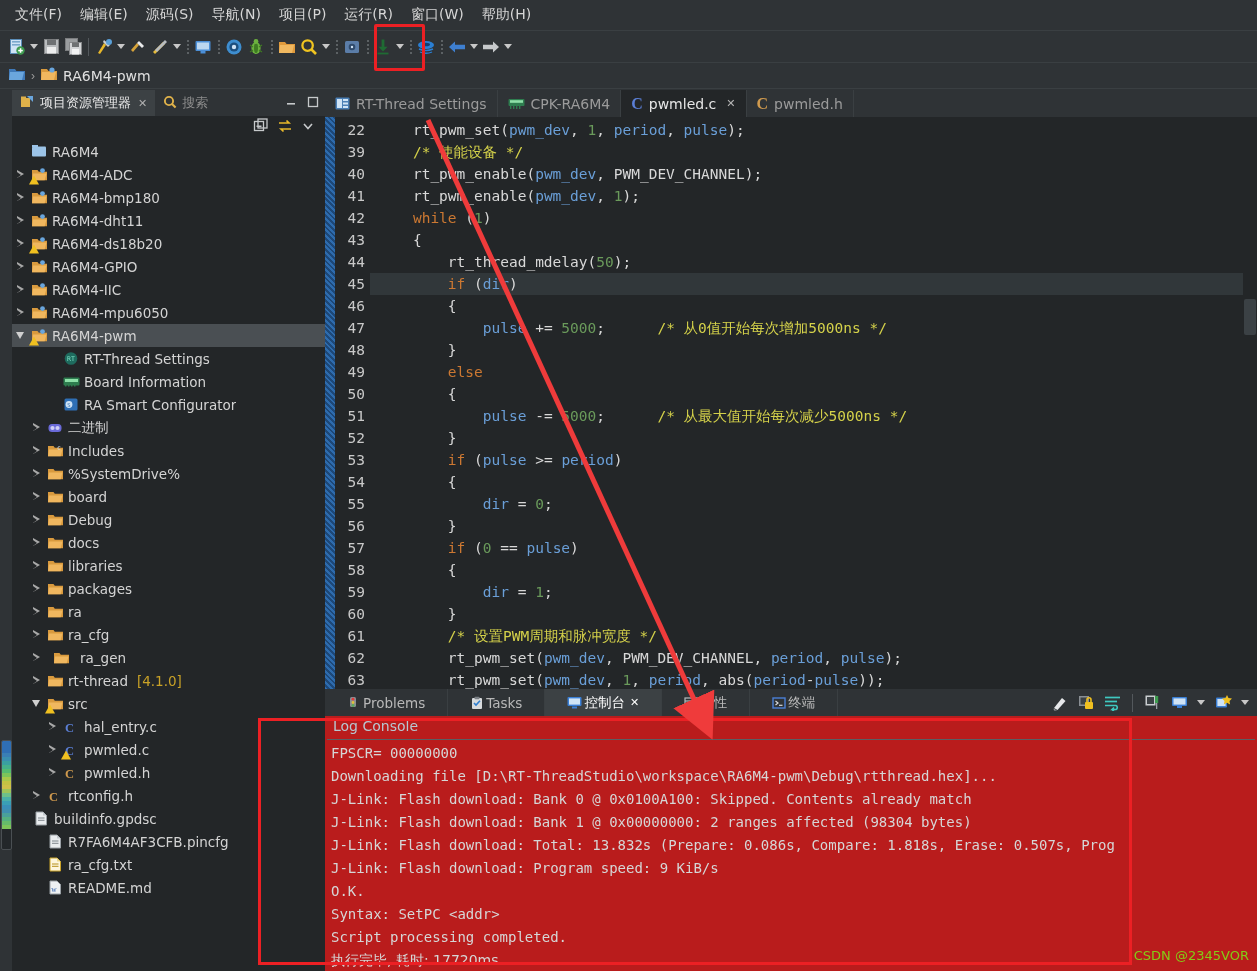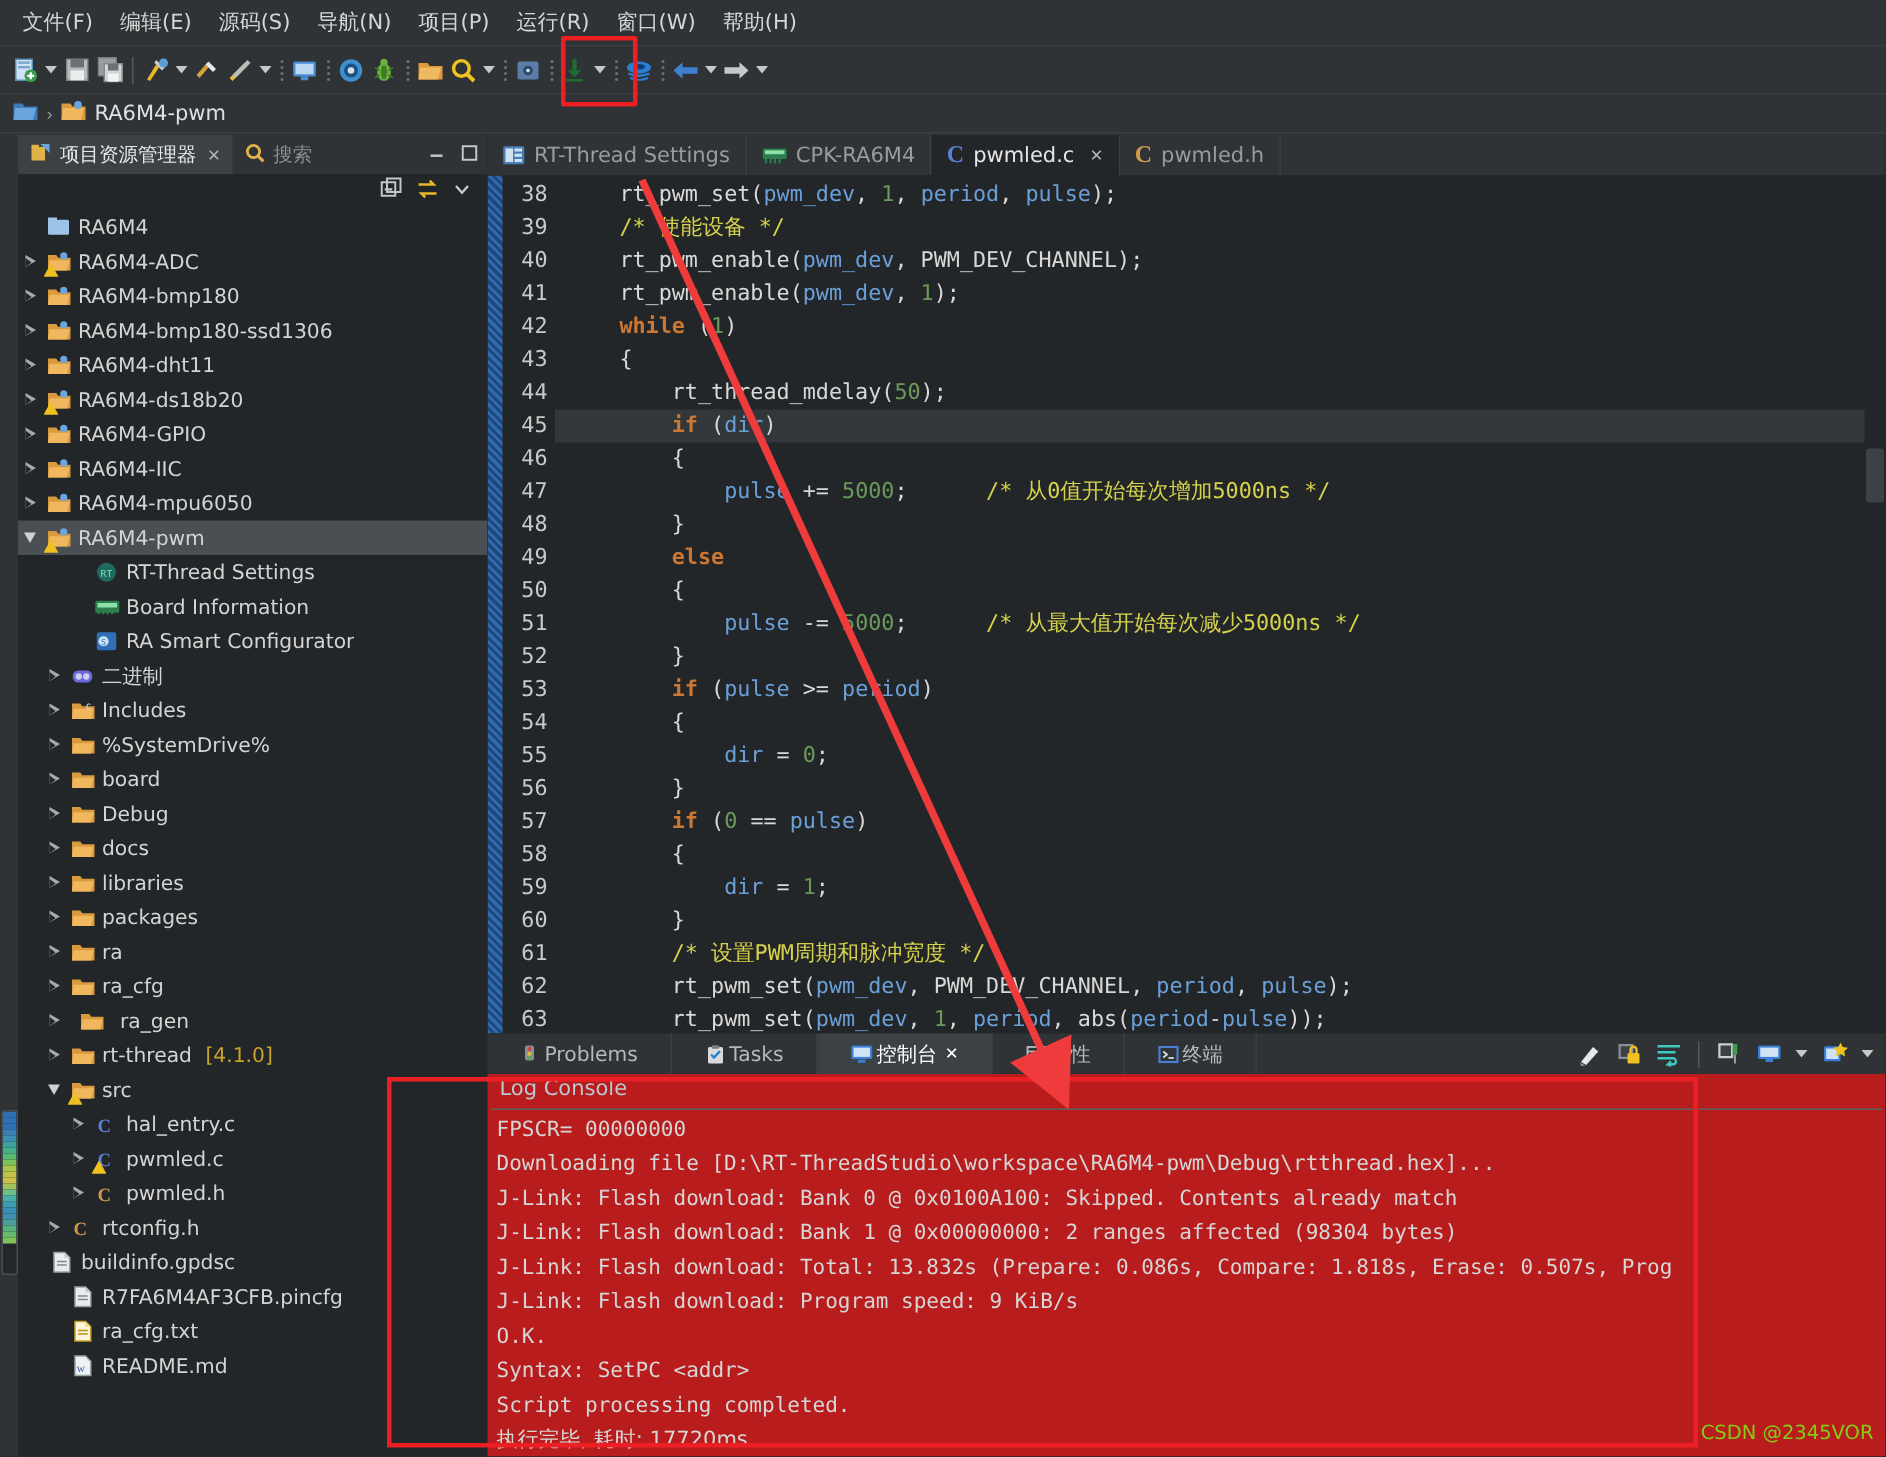--- a/index.html
+++ b/index.html
@@ -131,21 +131,21 @@
     background:#f0c020;
     clip-path:polygon(50% 0,100% 100%,0 100%);
   }
   #codetext {
     flex:1; font-family:"DejaVu Sans Mono", monospace; font-size:14.5px;
     padding-top:2px; white-space:pre; overflow:hidden; position:relative;
     background:#232628; padding-left:8px;
   }
   #codetext .cl { height:22px; line-height:22px; }
   #codetext .cl.hl { background:#31373a; margin-left:-8px; padding-left:8px; }
-  .kw2 { color:#cc7832; font-weight:bold; }
+  .kw2 { color:#cc7832; font-weight:normal; }
   .fn { color:#d8d8d8; }
   .var { color:#6a9fd8; }
   .num { color:#6a9a5b; }
   .cmt { color:#d4d14a; }
   .pun { color:#d8d8d8; }
   .squig { border-bottom:2px dotted #c9a227; }
 
   #edscroll-track{
     position:absolute; right:0; top:27px; bottom:0; width:14px; background:#232628;
   }
@@ -511,33 +511,20 @@
           <span class="arrow">
             <span class="tri-r-hollow"></span>
           </span>
           <span class="ico">
             <svg width="17" height="15" viewBox="0 0 17 15">
               <path d="M1 3 h5.5 l1.3 1.8 H16 v8.5 H1 Z" fill="#d99a3e"></path>
               <path d="M2 6.5 h13.5 l-1.8 6.8 H1 Z" fill="#f0b75f"></path>
               <circle cx="11.5" cy="3.6" r="2.4" fill="#6aa6dd"></circle>
             </svg>
           </span>
-          <span class="rowlabel">RA6M4-bmp180-ssd1306</span>
-        </div>
-        <div class="row" style="padding-left: 2px;">
-          <span class="arrow">
-            <span class="tri-r-hollow"></span>
-          </span>
-          <span class="ico">
-            <svg width="17" height="15" viewBox="0 0 17 15">
-              <path d="M1 3 h5.5 l1.3 1.8 H16 v8.5 H1 Z" fill="#d99a3e"></path>
-              <path d="M2 6.5 h13.5 l-1.8 6.8 H1 Z" fill="#f0b75f"></path>
-              <circle cx="11.5" cy="3.6" r="2.4" fill="#6aa6dd"></circle>
-            </svg>
-          </span>
           <span class="rowlabel">RA6M4-dht11</span>
         </div>
         <div class="row" style="padding-left: 2px;">
           <span class="arrow">
             <span class="tri-r-hollow"></span>
           </span>
           <span class="ico">
             <svg width="17" height="15" viewBox="0 0 17 15">
               <path d="M1 3 h5.5 l1.3 1.8 H16 v8.5 H1 Z" fill="#d99a3e"></path>
               <path d="M2 6.5 h13.5 l-1.8 6.8 H1 Z" fill="#f0b75f"></path>
@@ -929,21 +916,21 @@
           </span>
           <span>pwmled.h</span>
         </div>
         <div class="filler"></div>
       </div>
     <div id="code">
       <div id="changebar">
           <div class="hatch"></div>
         </div>
       <div id="gutter">
-          <div class="ln">38</div>
+          <div class="ln">22</div>
           <div class="ln">39</div>
           <div class="ln">40</div>
           <div class="ln">41</div>
           <div class="ln">42</div>
           <div class="ln">43</div>
           <div class="ln">44</div>
           <div class="ln">45</div>
           <div class="ln">46</div>
           <div class="ln">47</div>
           <div class="ln">48</div>

